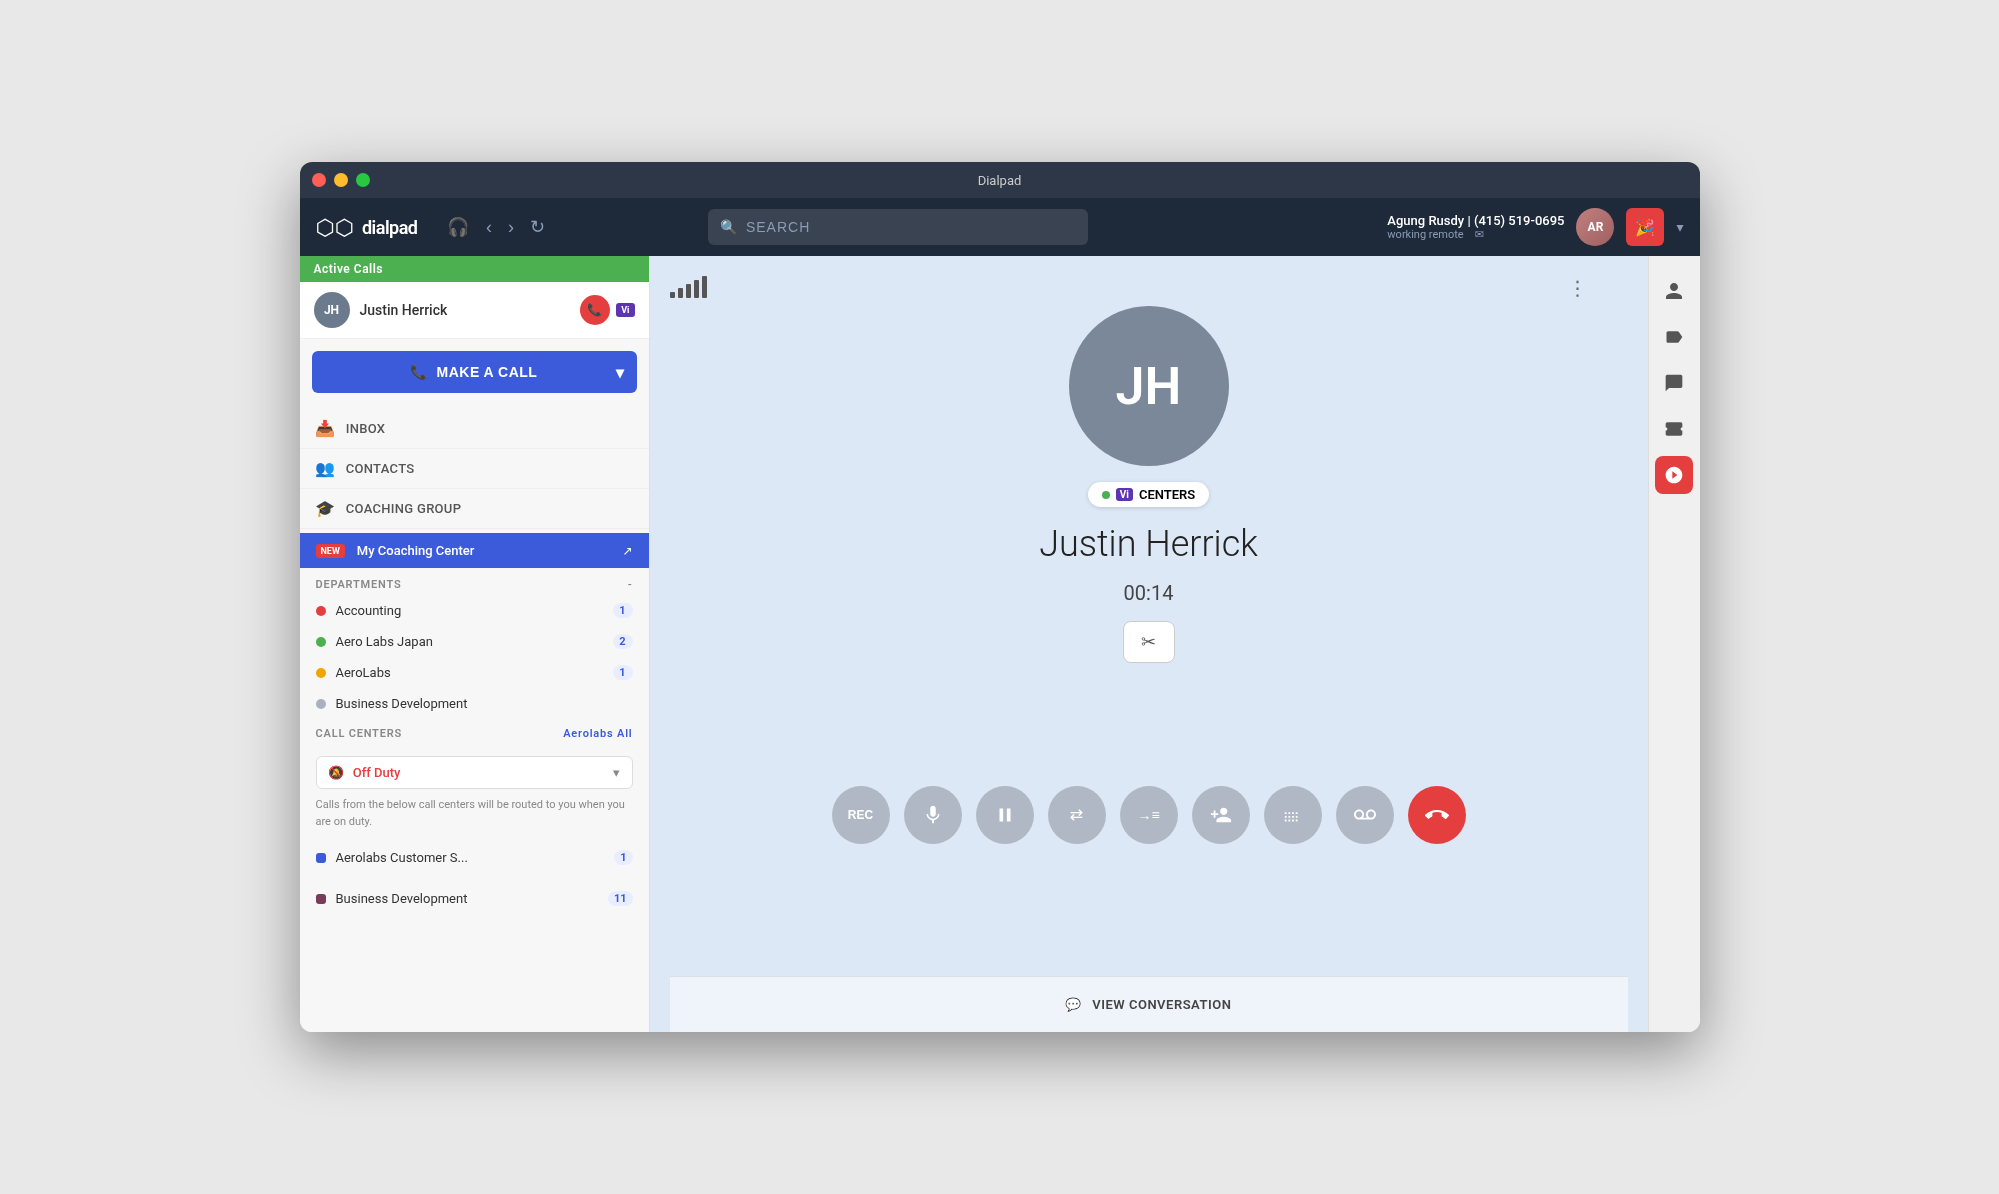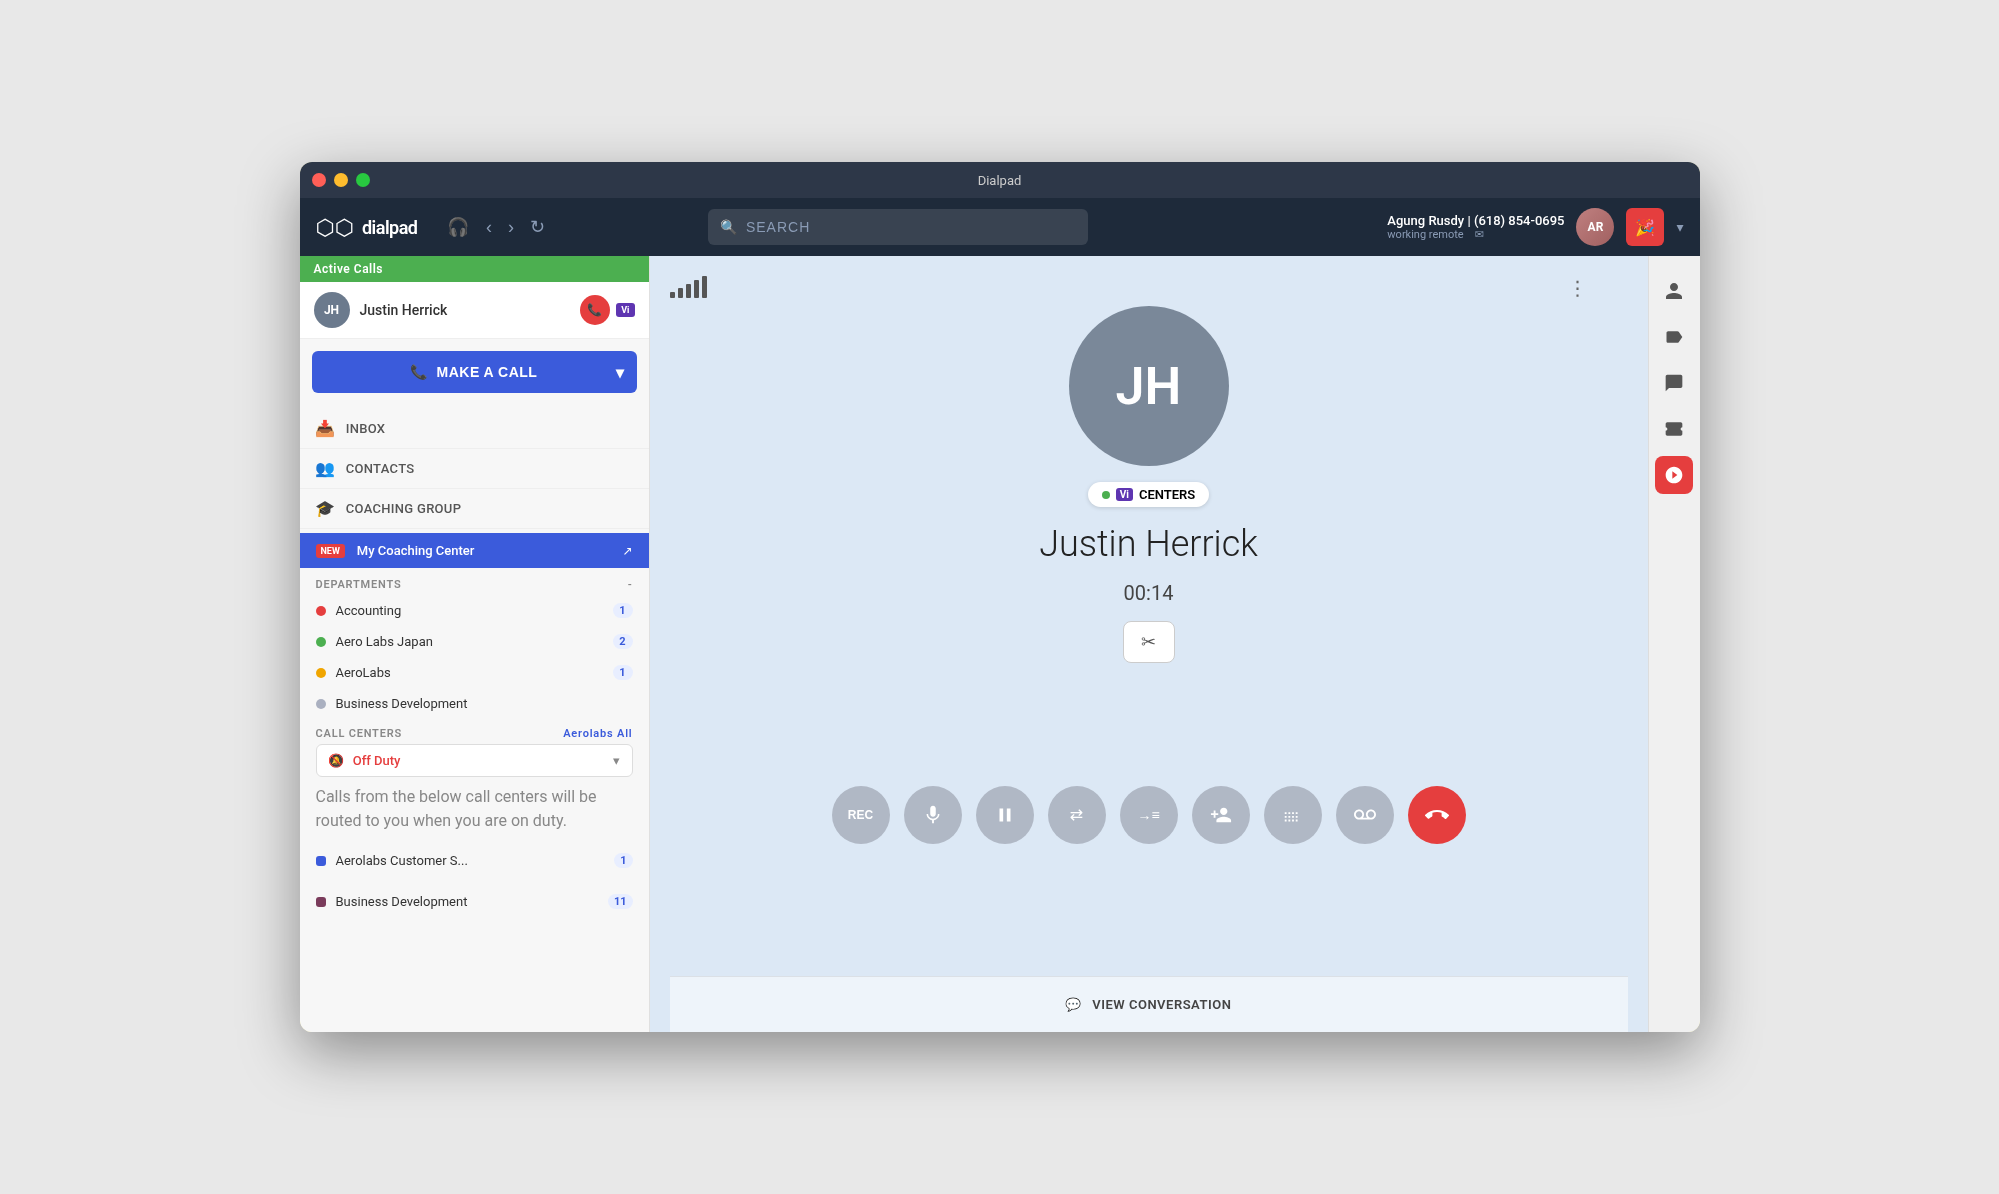--- a/index.html
+++ b/index.html
@@ -338,41 +338,41 @@
       padding: 8px 16px;
     }
     .call-centers-header {
       display: flex;
       align-items: flex-start;
       justify-content: space-between;
       font-size: 11px;
       font-weight: 600;
       color: #888;
       letter-spacing: 0.8px;
-      margin-bottom: 4px;
+      margin-bottom: 16px;
     }
     .call-centers-header a { color: #3b5bdb; font-size: 11px; text-decoration: none; }
     .duty-select {
       width: 100%;
       background: white;
       border: 1px solid #ddd;
       border-radius: 6px;
       padding: 8px 12px;
       font-size: 13px;
       color: #e53e3e;
       display: flex;
       align-items: center;
       gap: 8px;
       cursor: pointer;
       margin-bottom: 8px;
       font-weight: 500;
     }
     .duty-select .dropdown-icon { margin-left: auto; color: #888; }
     .duty-note {
-      font-size: 16px;
+      font-size: 11px;
       color: #888;
       line-height: 1.5;
       margin-bottom: 8px;
     }
     .call-center-item {
       display: flex;
       align-items: center;
       gap: 10px;
       padding: 6px 0;
       font-size: 13px;
@@ -584,21 +584,21 @@
         <button class="nav-icon-btn">‹</button>
         <button class="nav-icon-btn">›</button>
         <button class="nav-icon-btn">↻</button>
       </div>
       <div class="search-bar">
         <span class="search-icon-svg">🔍</span>
         <input type="text" placeholder="SEARCH" style="">
       </div>
       <div class="header-right">
         <div class="user-info">
-          <div class="user-name">Agung Rusdy | (618) 854-0695</div>
+          <div class="user-name">Agung Rusdy | (415) 519-0695</div>
           <div class="user-status">
             <span>working remote</span>
             <span>✉</span>
           </div>
         </div>
         <div class="avatar-circle" style="background: linear-gradient(135deg,#c08080,#a06060); font-size:12px;">AR</div>
         <div class="notif-btn">🎉</div>
         <span class="dropdown-arrow">▾</span>
       </div>
     </div>

